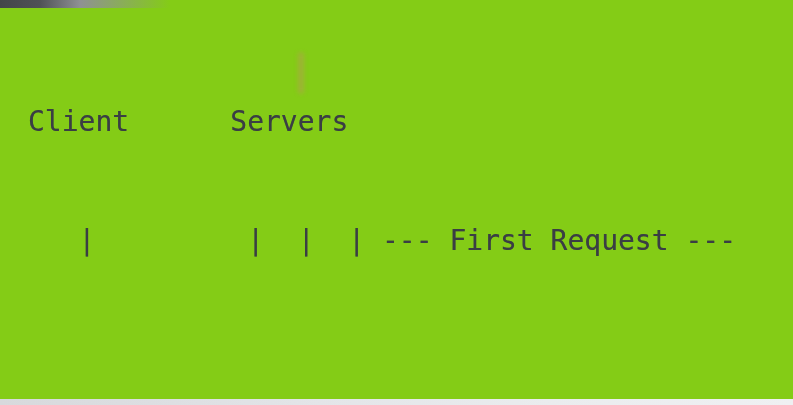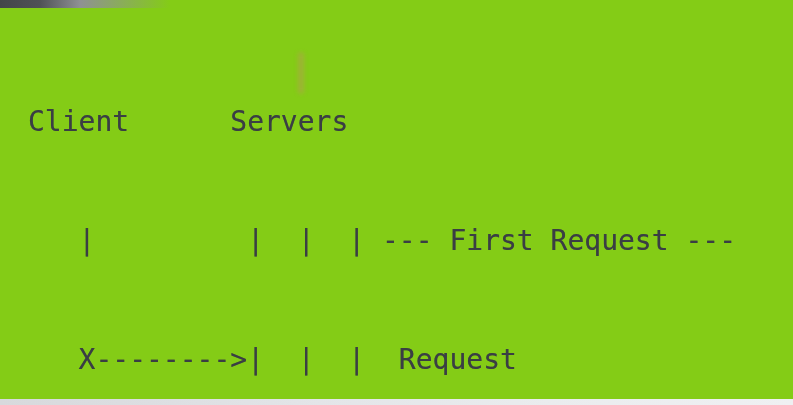--- a/index.html
+++ b/index.html
@@ -75,21 +75,20 @@
 
 <div class="screen">
 
   <div class="artifact-top"></div>
   <div class="artifact-smudge"></div>
   <div class="artifact-bottom"></div>
 
   <div class="diagram">
     <div class="line">Client      Servers</div>
     <div class="line">   |         |  |  | --- First Request ---</div>
-    <div class="line">   X--------&gt;|  |  |  Request</div>
     
     
     
     
     
     
   </div>
 
 </div>
 

